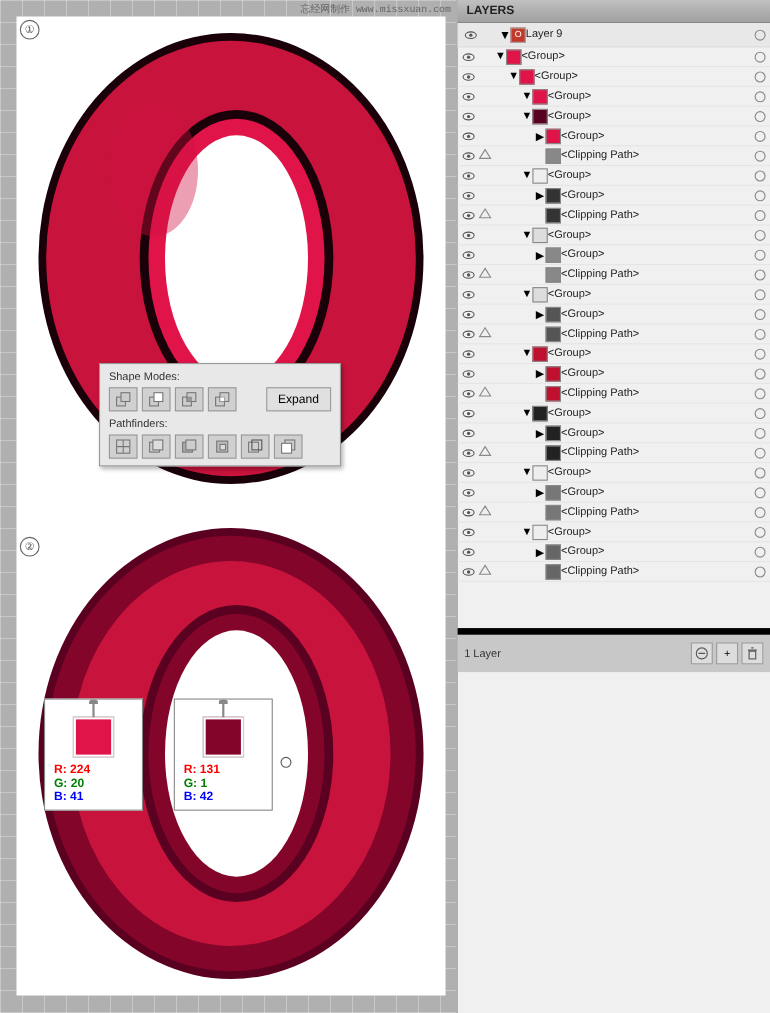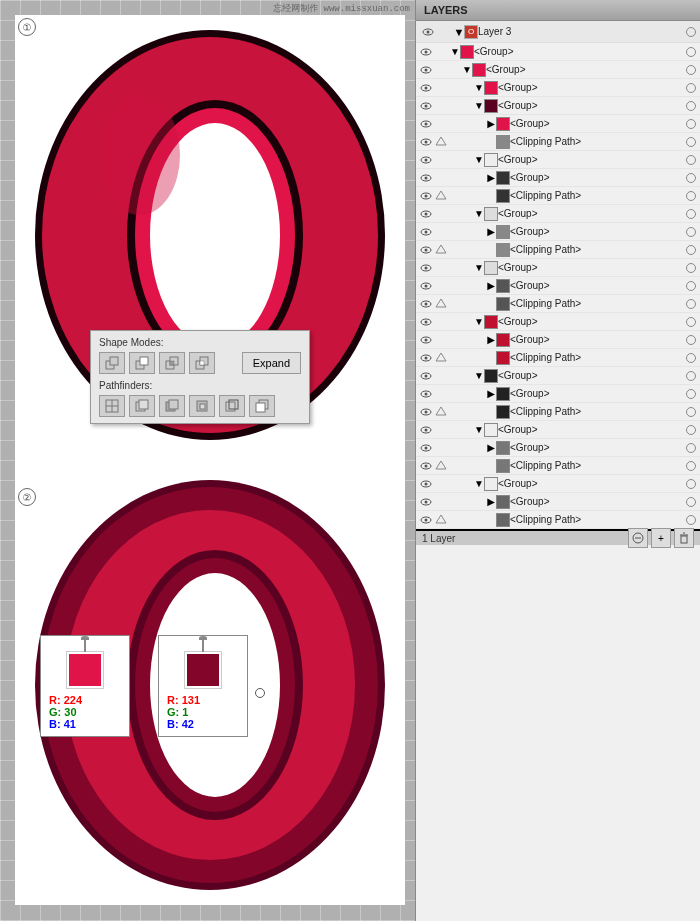--- a/index.html
+++ b/index.html
@@ -322,26 +322,27 @@
       height: 10px;
       border-radius: 50%;
       border: 1px solid #888;
       margin-left: auto;
       margin-right: 4px;
       flex-shrink: 0;
     }
 
     .layers-footer {
       background: #c8c8c8;
-      border-top: 2px solid #000000;
+      border-top: 6px solid #000000;
       padding: 4px 6px;
       display: flex;
       align-items: center;
       gap: 4px;
-      height: 16px;
+      height: 40px;
+      margin-top: 42px;
     }
 
     .footer-label {
       font-size: 10px;
       color: #333;
     }
 
     .footer-btn {
       width: 20px;
       height: 20px;
@@ -489,21 +490,21 @@
 
       <ellipse cx="185" cy="210" rx="65" ry="112" fill="white"></ellipse>
     </svg>
   </div>
 
   <div class="color-box-1">
     <div class="color-antenna"></div>
     <div class="color-swatch" style="background:#e01448;"></div>
     <div class="color-values">
       <div class="color-r">R: 224</div>
-      <div class="color-g">G: 30</div>
+      <div class="color-g">G: 20</div>
       <div class="color-b">B: 41</div>
     </div>
   </div>
 
   <div class="color-box-2">
     <div class="color-antenna"></div>
     <div class="color-swatch" style="background:#83052a;"></div>
     <div class="color-values">
       <div class="color-r">R: 131</div>
       <div class="color-g">G: 1</div>
@@ -527,21 +528,21 @@
       <svg width="12" height="8" viewBox="0 0 12 8">
           <ellipse cx="6" cy="4" rx="5" ry="3" fill="none" stroke="#555" stroke-width="1"></ellipse>
           <circle cx="6" cy="4" r="1.5" fill="#555"></circle>
         </svg>
     </div>
     <div style="width:18px;"></div>
     <div class="expand-arrow">▼</div>
     <div class="layer-thumb" style="background:#c0392b;">
       <span style="font-size:8px;color:white;">O</span>
     </div>
-    <span class="layer-name">Layer 3</span>
+    <span class="layer-name">Layer 9</span>
     <div class="layer-radio"></div>
   </div>
 
   <div id="layer-rows-container">
       <div class="layer-row">
         <div class="eye-icon">
           <svg width="12" height="8" viewBox="0 0 12 8">
             <ellipse cx="6" cy="4" rx="5" ry="3" fill="none" stroke="#555" stroke-width="1"></ellipse>
             <circle cx="6" cy="4" r="1.5" fill="#555"></circle>
           </svg>

